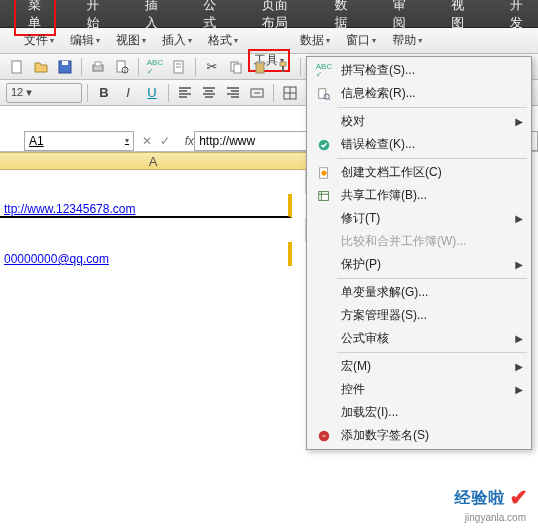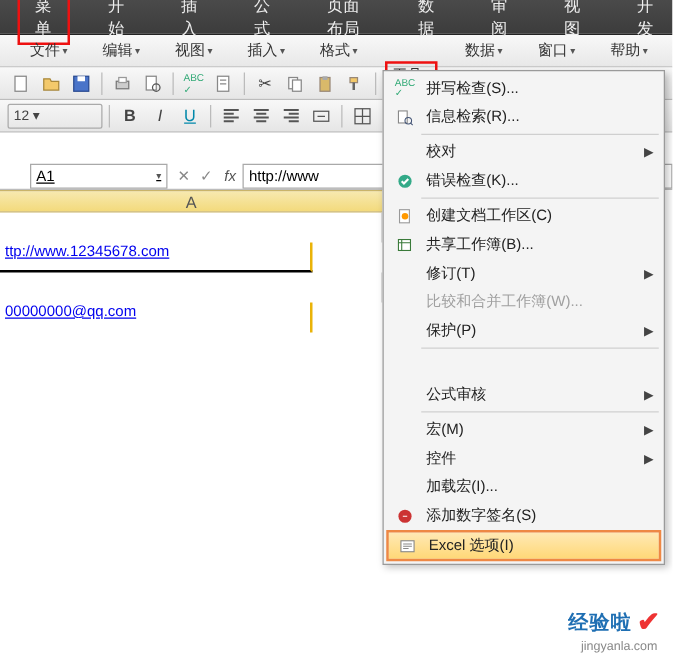--- a/index.html
+++ b/index.html
@@ -20,21 +20,21 @@
   .ribbon-tab.menu-btn { border: 2px solid #e11; padding: 2px 12px; }
 
   
   .menubar {
     height: 26px;
     background: linear-gradient(#f8f8f8, #e8e8e8);
     border-bottom: 1px solid #bcbcbc;
     display: flex;
     align-items: center;
     padding-left: 18px;
-    gap: 16px;
+    gap: 4px;
     font-size: 12px;
     color: #333;
   }
   .menu-item { padding: 3px 6px; display: flex; align-items: center; gap: 2px; }
   .menu-item.active { border: 2px solid #e11; padding: 1px 4px; margin-top: 40px; }
   .dd-arrow { font-size: 8px; color: #555; }
 
   
   .toolbar {
     height: 26px;
@@ -68,39 +68,39 @@
     width: 110px; height: 20px;
     border: 1px solid #a9a9a9;
     margin: 0 4px 0 24px;
     display: flex; align-items: center;
     padding: 0 4px;
     font-size: 12px;
     background: #fff;
     justify-content: space-between;
     text-decoration: underline;
   }
-  .fx-label { width: 20px; text-align: center; font-style: italic; color: #555; }
+  .fx-label { width: 20px; text-align: right; font-style: italic; color: #555; }
   .formula-input {
     flex: 1; height: 20px; border: 1px solid #a9a9a9;
     padding: 0 4px; font-size: 12px; background: #fff;
     display: flex; align-items: center; overflow: hidden; white-space: nowrap;
   }
 
   
   .col-header {
     height: 18px;
     background: linear-gradient(#f7e9b0, #f3da7c);
     border-top: 1px solid #c9b46a;
     border-bottom: 1px solid #c9b46a;
     display: flex; align-items: center; justify-content: center;
     font-size: 13px; color: #555;
     width: 306px;
   }
   .sheet-area { position: relative; }
-  .cell-row { height: 24px; display: flex; align-items: flex-start; padding-left: 4px; width: 250px; border-right: 2px solid #eab308; }
+  .cell-row { height: 24px; display: flex; align-items: flex-end; padding-left: 4px; width: 292px; border-right: 4px solid #eab308; }
   .cell-link { color: #0000ee; text-decoration: underline; font-size: 12px; }
   .active-border { border-bottom: 2px solid #000; }
   .sheet-gap { height: 24px; width: 306px; border-right: 1px solid #d4d4d4; }
 
   
   .dropdown {
     position: absolute;
     top: 56px;
     left: 306px;
     width: 226px;
@@ -380,20 +380,25 @@
       <span>比较和合并工作簿(W)...</span>
     </div>
     <div class="dd-item">
       <span class="dd-icon-slot"></span>
       <span>保护(P)</span>
       <span class="dd-arrow-sub">▶</span>
     </div>
     <div class="dd-sep"></div>
     <div class="dd-item">
       <span class="dd-icon-slot"></span>
+      <span>单变量求解(G)...</span>
+    </div>
+    <div class="dd-item">
+      <span class="dd-icon-slot"></span>
+      <span>方案管理器(S)...</span>
     </div>
     <div class="dd-item">
       <span class="dd-icon-slot"></span>
       <span>公式审核</span>
       <span class="dd-arrow-sub">▶</span>
     </div>
     <div class="dd-sep"></div>
     <div class="dd-item">
       <span class="dd-icon-slot"></span>
       <span>宏(M)</span>
@@ -410,28 +415,19 @@
     </div>
     <div class="dd-item">
       <span class="dd-icon-slot">
         <svg width="14" height="14" viewBox="0 0 16 16">
           <circle cx="8" cy="8" r="6" fill="#c33"></circle>
           <path d="M6 8h4" stroke="#fff"></path>
         </svg>
       </span>
       <span>添加数字签名(S)</span>
     </div>
-    <div class="dd-item highlight">
-      <span class="dd-icon-slot">
-        <svg width="14" height="14" viewBox="0 0 16 16">
-          <rect x="2" y="3" width="12" height="10" fill="#fff" stroke="#888"></rect>
-          <path d="M4 6h8M4 8h8M4 10h5" stroke="#888"></path>
-        </svg>
-      </span>
-      <span>Excel 选项(I)</span>
-    </div>
   </div>
 
 <div class="watermark">
   <span class="wm-text">经验啦</span>
   <span class="wm-check">✔</span>
 </div>
 <div class="wm-sub">jingyanla.com</div>
 
 </body></html>

